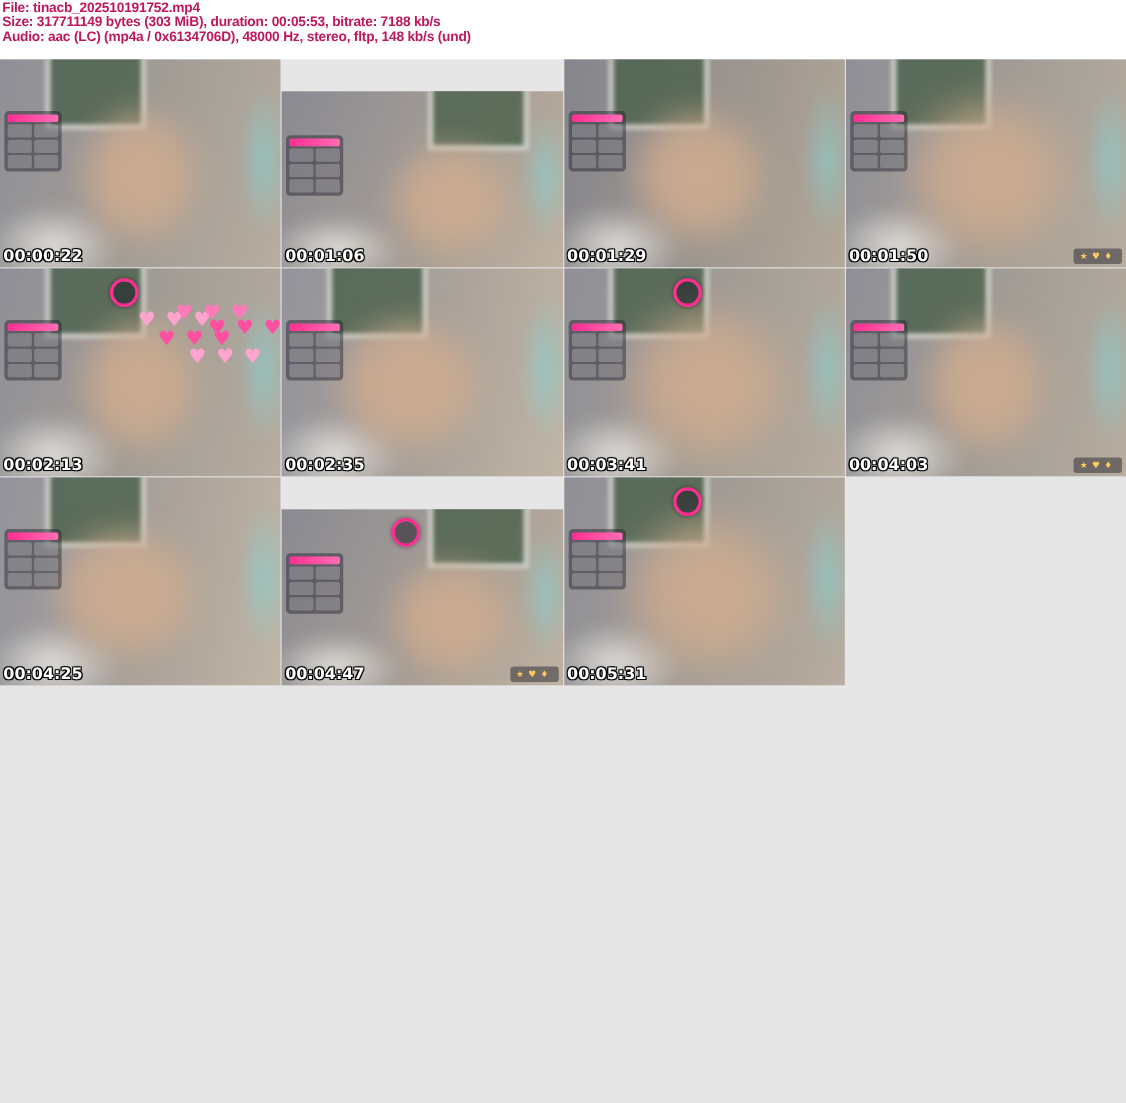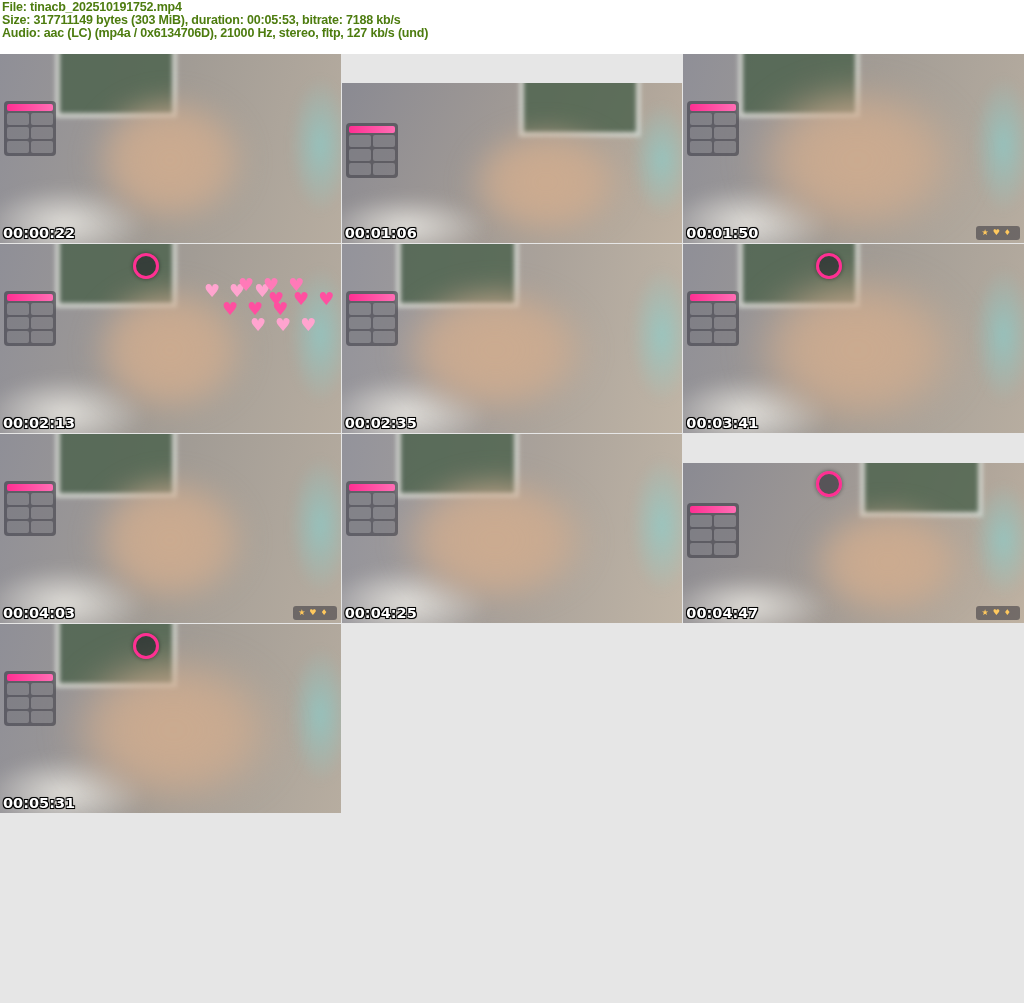--- a/index.html
+++ b/index.html
@@ -10,33 +10,33 @@
     overflow: hidden;
     position: relative;
     font-family: "Liberation Sans", sans-serif;
   }
 
   
   .meta {
     height: 54px;
     padding: 1px 4px 0 2px;
     background: #ffffff;
-    color: #4d7c0f;
+    color: #be185d;
   }
   .meta-line {
     font: 700 12.5px/13.2px "Liberation Sans", sans-serif;
     white-space: nowrap;
     letter-spacing: -0.2px;
   }
 
   
   .grid {
     height: 949px;
     display: grid;
-    grid-template-columns: repeat(3, 1fr);
+    grid-template-columns: repeat(4, 1fr);
     grid-template-rows: repeat(5, 1fr);
     gap: 1px;
     background: #e6e6e6;
   }
   .thumb {
     position: relative;
     overflow: hidden;
     background: linear-gradient(105deg, #8f8f97 0%, #a29c95 50%, #b7ada0 100%);
   }
   
@@ -124,21 +124,21 @@
   }
 </style>
 </head>
 <body>
 
 <div class="sheet">
 
   <header class="meta">
     <div class="meta-line">File: tinacb_202510191752.mp4</div>
     <div class="meta-line">Size: 317711149 bytes (303 MiB), duration: 00:05:53, bitrate: 7188 kb/s</div>
-    <div class="meta-line">Audio: aac (LC) (mp4a / 0x6134706D), 21000 Hz, stereo, fltp, 127 kb/s (und)</div>
+    <div class="meta-line">Audio: aac (LC) (mp4a / 0x6134706D), 48000 Hz, stereo, fltp, 148 kb/s (und)</div>
   </header>
 
   <main class="grid">
       <figure class="thumb v0">
       <div class="ph-art"></div>
       <div class="ph-glow"></div>
       <div class="ph-bed"></div>
       <div class="ph-fig"></div>
       <div class="hud">
         <i class="hud-bar"></i>
@@ -166,20 +166,39 @@
           <div class="hud-cell"></div>
           <div class="hud-cell"></div>
           <div class="hud-cell"></div>
           <div class="hud-cell"></div>
           <div class="hud-cell"></div>
         </div>
       </div>
 
       <figcaption class="ts">00:01:06</figcaption>
     </figure>
+      <figure class="thumb v3">
+      <div class="ph-art"></div>
+      <div class="ph-glow"></div>
+      <div class="ph-bed"></div>
+      <div class="ph-fig"></div>
+      <div class="hud">
+        <i class="hud-bar"></i>
+        <div class="hud-cells">
+          <div class="hud-cell"></div>
+          <div class="hud-cell"></div>
+          <div class="hud-cell"></div>
+          <div class="hud-cell"></div>
+          <div class="hud-cell"></div>
+          <div class="hud-cell"></div>
+        </div>
+      </div>
+
+      <figcaption class="ts">00:01:29</figcaption>
+    </figure>
       <figure class="thumb v4">
       <div class="ph-art"></div>
       <div class="ph-glow"></div>
       <div class="ph-bed"></div>
       <div class="ph-fig"></div>
       <div class="hud">
         <i class="hud-bar"></i>
         <div class="hud-cells">
           <div class="hud-cell"></div>
           <div class="hud-cell"></div>

